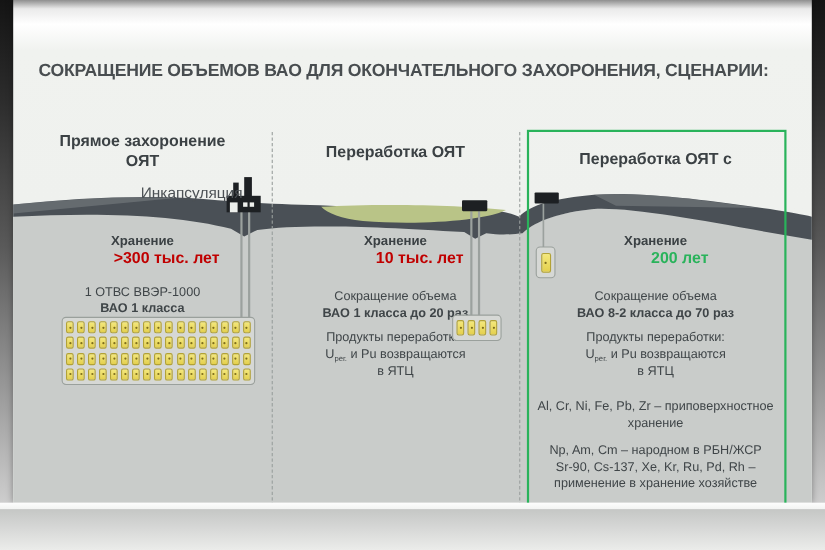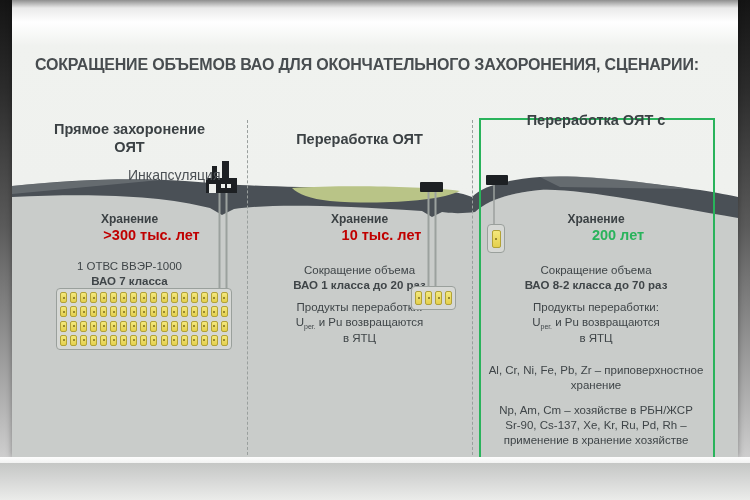--- a/index.html
+++ b/index.html
@@ -93,21 +93,21 @@
     <div>Прямое захоронение</div>
     <div>ОЯТ</div>
   </div>
   <div class="abs encaps" style="left:128px;top:167px;width:72px;text-align:right;">Инкапсуляция</div>
   <div class="abs" style="left:12px;top:212px;width:235px;">
     <div class="storage-label">Хранение</div>
     <div class="storage-value red">&gt;300 тыс. лет</div>
   </div>
   <div class="abs txt" style="left:12px;top:259px;width:235px;">
     <div>1 ОТВС ВВЭР-1000</div>
-    <div class="b">ВАО 7 класса</div>
+    <div class="b">ВАО 1 класса</div>
   </div>
   <div class="abs container-box" style="left: 56px; top: 288px; width: 174px; height: 60px; grid-template-columns: repeat(17, auto);">
       <div class="capsule"></div>
       <div class="capsule"></div>
       <div class="capsule"></div>
       <div class="capsule"></div>
       <div class="capsule"></div>
       <div class="capsule"></div>
       <div class="capsule"></div>
       <div class="capsule"></div>
@@ -189,42 +189,42 @@
     <div><span>U</span><sub>рег.</sub><span> и Pu возвращаются</span></div>
     <div>в ЯТЦ</div>
   </div>
   <div class="abs container-box cap-lg" style="left: 411px; top: 286px; width: 43px; height: 22px; grid-template-columns: repeat(4, auto);">
       <div class="capsule"></div>
       <div class="capsule"></div>
       <div class="capsule"></div>
       <div class="capsule"></div>
     </div>
 
-  <div class="abs col-header" style="left:481px;top:112px;width:230px;">
+  <div class="abs col-header" style="left:481px;top:137px;width:230px;">
     <div>Переработка ОЯТ с</div>
   </div>
   <div class="abs" style="left:481px;top:212px;width:230px;">
     <div class="storage-label">Хранение</div>
     <div class="storage-value green">200 лет</div>
   </div>
   <div class="abs txt" style="left:486px;top:263px;width:220px;">
     <div>Сокращение объема</div>
     <div class="b">ВАО 8-2 класса до 70 раз</div>
   </div>
   <div class="abs txt" style="left:486px;top:300px;width:220px;">
     <div>Продукты переработки:</div>
     <div><span>U</span><sub>рег.</sub><span> и Pu возвращаются</span></div>
     <div>в ЯТЦ</div>
   </div>
   <div class="abs txt" style="left:486px;top:363px;width:220px;">
     <div>Al, Cr, Ni, Fe, Pb, Zr – приповерхностное</div>
     <div>хранение</div>
   </div>
   <div class="abs txt" style="left:486px;top:403px;width:220px;">
-    <div>Np, Am, Cm – хозяйстве в РБН/ЖСР</div>
+    <div>Np, Am, Cm – народном в РБН/ЖСР</div>
     <div>Sr-90, Cs-137, Xe, Kr, Ru, Pd, Rh –</div>
     <div>применение в хранение хозяйстве</div>
   </div>
   <div class="abs container-box cap-xl" style="left: 487px; top: 224px; width: 16px; height: 27px; grid-template-columns: repeat(1, auto);">
       <div class="capsule"></div>
     </div>
 
   <div class="gap-band"></div>
   <div class="reflection"></div>
 </div>

